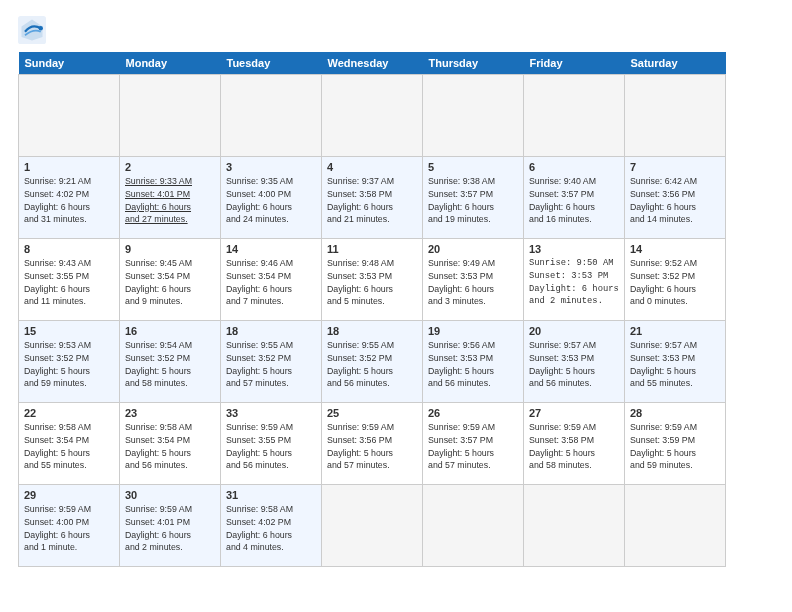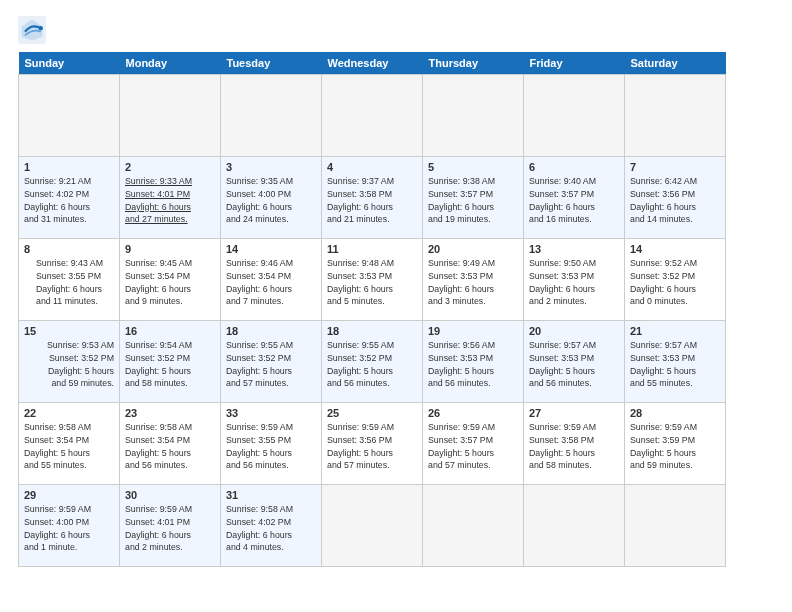--- a/index.html
+++ b/index.html
@@ -187,21 +187,21 @@
             <span class="day-num">7</span>
             <div class="day-info" style="white-space: pre-line;">Sunrise: 6:42 AM
 Sunset: 3:56 PM
 Daylight: 6 hours
 and 14 minutes.</div>
           </td>
         </tr>
         <tr>
           <td>
             <span class="day-num">8</span>
-            <div class="day-info" style="white-space: pre-line; margin-left: 12px;">Sunrise: 9:43 AM
+            <div class="day-info" style="white-space: pre-line;">Sunrise: 9:43 AM
 Sunset: 3:55 PM
 Daylight: 6 hours
 and 11 minutes.</div>
           </td>
           <td>
             <span class="day-num">9</span>
             <div class="day-info" style="white-space: pre-line;">Sunrise: 9:45 AM
 Sunset: 3:54 PM
 Daylight: 6 hours
 and 9 minutes.</div>
@@ -222,37 +222,37 @@
           </td>
           <td>
             <span class="day-num">20</span>
             <div class="day-info" style="white-space: pre-line;">Sunrise: 9:49 AM
 Sunset: 3:53 PM
 Daylight: 6 hours
 and 3 minutes.</div>
           </td>
           <td>
             <span class="day-num">13</span>
-            <div class="day-info" style="white-space: pre-line;">Sunrise: 9:50 AM
+            <div class="day-info" style="white-space: pre-line; font-family: Liberation Mono, monospace;">Sunrise: 9:50 AM
 Sunset: 3:53 PM
 Daylight: 6 hours
 and 2 minutes.</div>
           </td>
           <td>
             <span class="day-num">14</span>
             <div class="day-info" style="white-space: pre-line;">Sunrise: 9:52 AM
 Sunset: 3:52 PM
 Daylight: 6 hours
 and 0 minutes.</div>
           </td>
         </tr>
         <tr>
           <td>
             <span class="day-num">15</span>
-            <div class="day-info" style="white-space: pre-line; text-align: right;">Sunrise: 9:53 AM
+            <div class="day-info" style="white-space: pre-line;">Sunrise: 9:53 AM
 Sunset: 3:52 PM
 Daylight: 5 hours
 and 59 minutes.</div>
           </td>
           <td>
             <span class="day-num">16</span>
             <div class="day-info" style="white-space: pre-line;">Sunrise: 9:54 AM
 Sunset: 3:52 PM
 Daylight: 5 hours
 and 58 minutes.</div>

